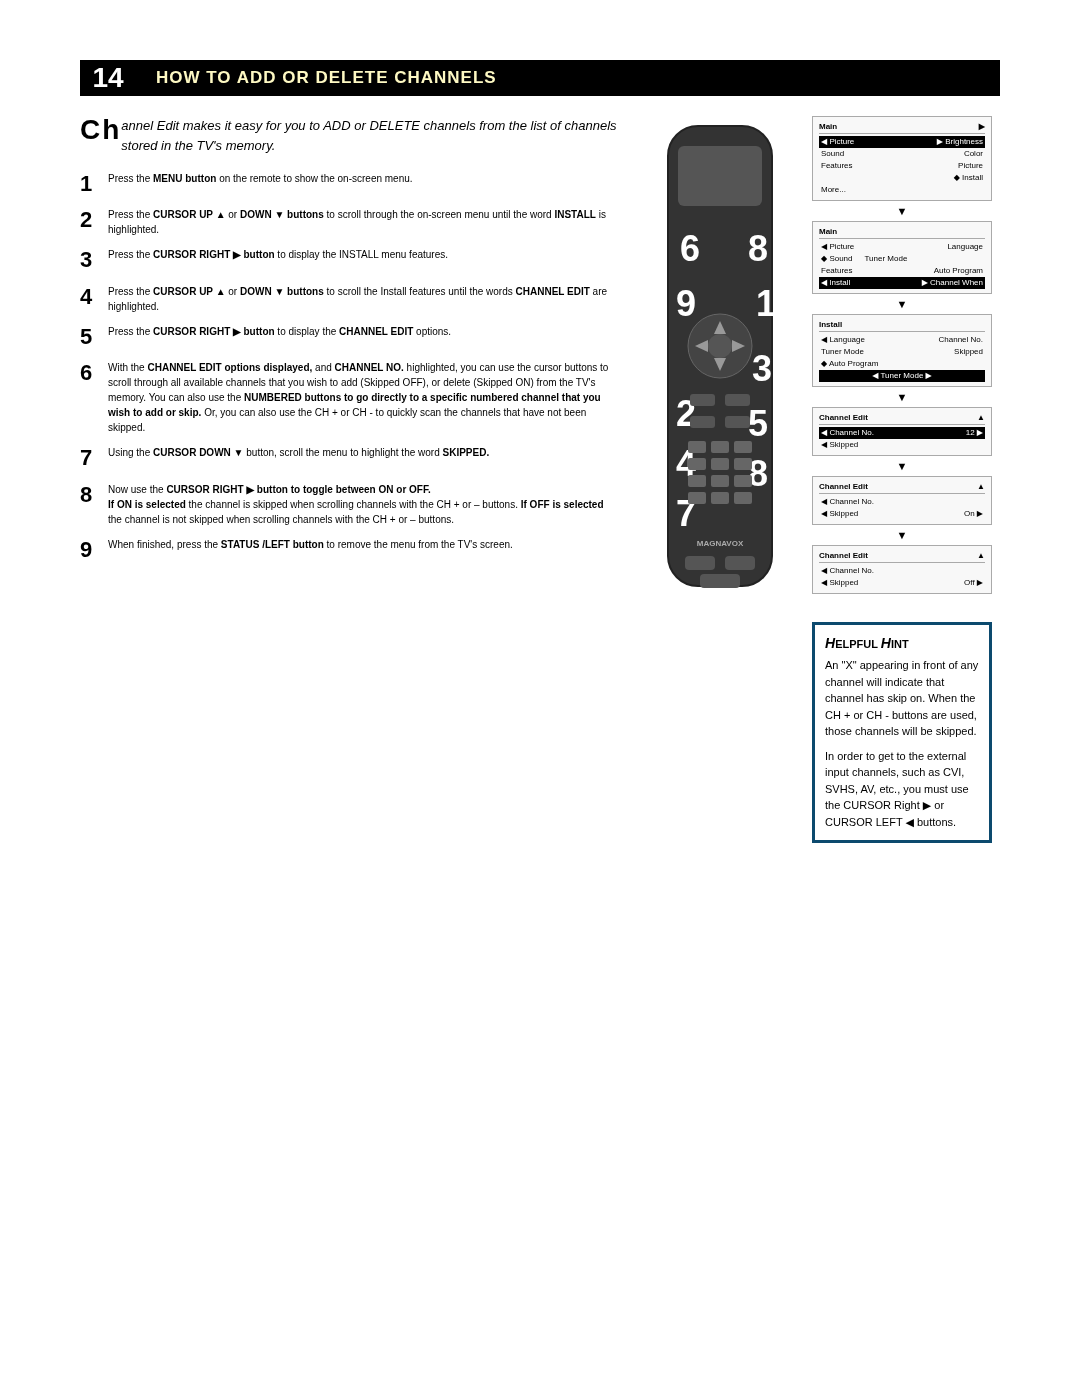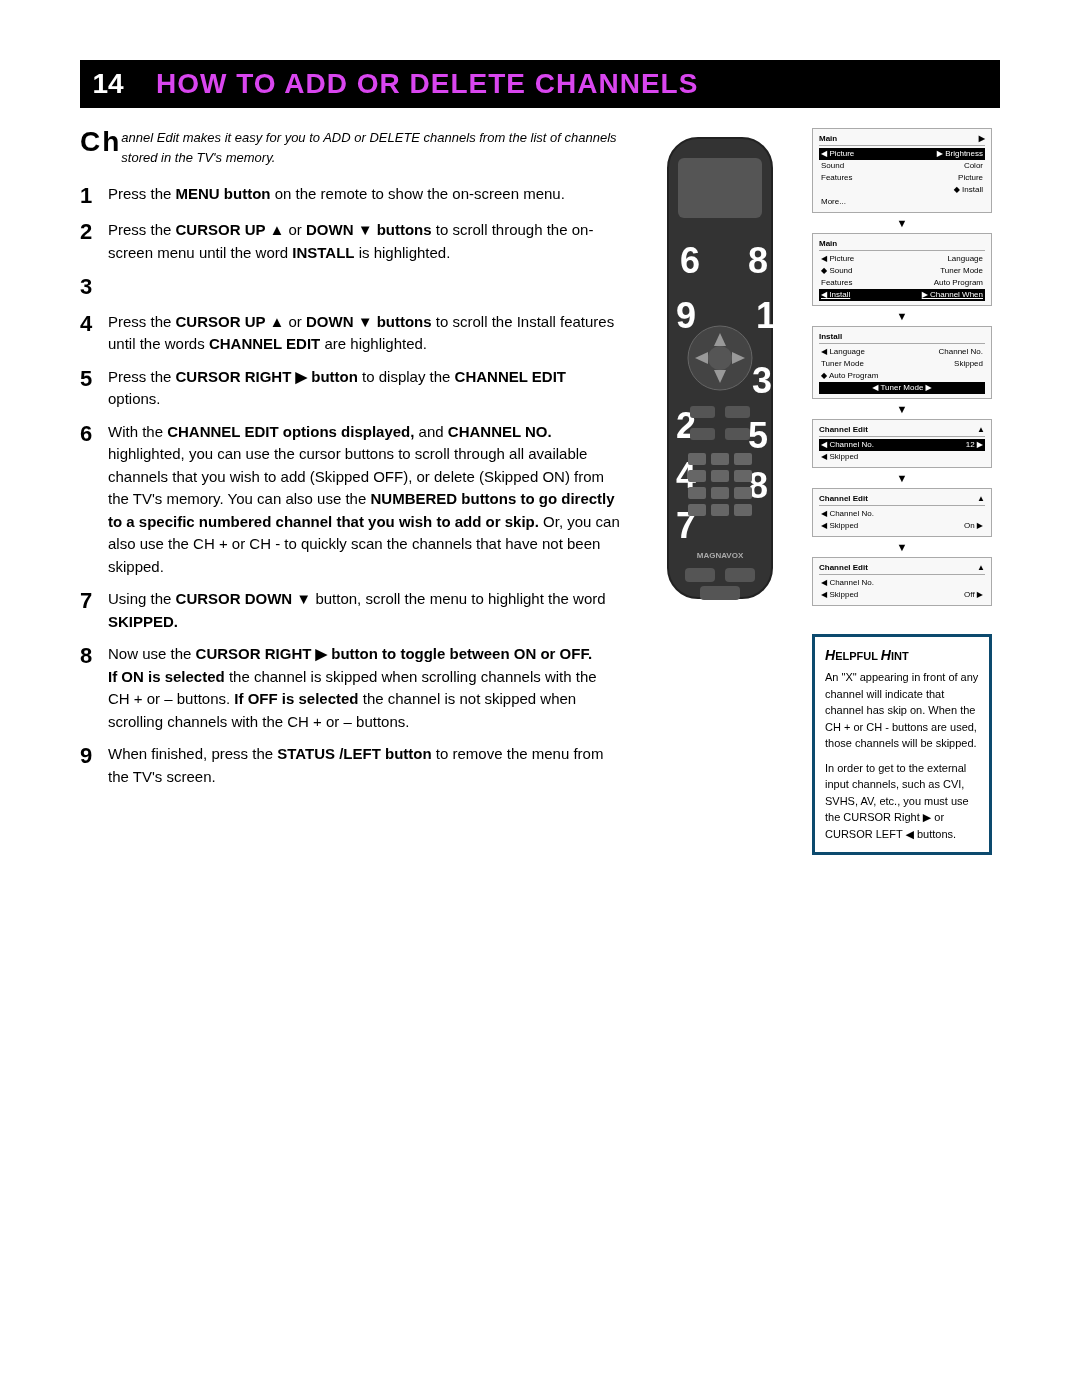--- a/index.html
+++ b/index.html
@@ -29,24 +29,24 @@
       font-size: 28px;
       font-weight: bold;
       width: 56px;
       display: flex;
       align-items: center;
       justify-content: center;
       flex-shrink: 0;
     }
     .page-title-box {
       background: #000;
-      color: #d946ef;
+      color: #fef9c3;
       flex: 1;
       padding: 8px 20px;
-      font-size: 28px;
+      font-size: 17px;
       font-weight: bold;
       letter-spacing: 1px;
       text-transform: uppercase;
       display: flex;
       align-items: center;
       text-align: center;
     }
     
     .intro-text {
       font-size: 13px;
@@ -69,21 +69,21 @@
       align-items: flex-start;
     }
     .step-number {
       font-size: 22px;
       font-weight: bold;
       width: 28px;
       flex-shrink: 0;
       line-height: 1.2;
     }
     .step-text {
-      font-size: 15px;
+      font-size: 10px;
       line-height: 1.5;
       flex: 1;
     }
     .step-text b {
       font-weight: bold;
     }
   </style>
 </head>
 <body>
 
@@ -109,20 +109,21 @@
           <div class="step-text">Press the <b>MENU button</b> on the remote to show the on-screen menu.</div>
         </div>
 
         <div class="step">
           <div class="step-number">2</div>
           <div class="step-text">Press the <b>CURSOR UP ▲</b> or <b>DOWN ▼ buttons</b> to scroll through the on-screen menu until the word <b>INSTALL</b> is highlighted.</div>
         </div>
 
         <div class="step">
           <div class="step-number">3</div>
+          <div class="step-text">Press the <b>CURSOR RIGHT ▶ button</b> to display the INSTALL menu features.</div>
         </div>
 
         <div class="step">
           <div class="step-number">4</div>
           <div class="step-text">Press the <b>CURSOR UP ▲</b> or <b>DOWN ▼ buttons</b> to scroll the Install features until the words <b>CHANNEL EDIT</b> are highlighted.</div>
         </div>
 
         <div class="step">
           <div class="step-number">5</div>
           <div class="step-text">Press the <b>CURSOR RIGHT ▶ button</b> to display the <b>CHANNEL EDIT</b> options.</div>
@@ -245,29 +246,29 @@
         </div>
 
         <div style="text-align:center; font-size:11px;">▼</div>
 
         <div style="border:1px solid #aaa; background:#f8f8f8; padding:4px 6px; font-size:8px; line-height:1.5;">
           <div style="font-weight:bold; font-size:8px; border-bottom:1px solid #aaa; margin-bottom:2px;">Main</div>
           <div style="display:flex; justify-content:space-between; padding:0 2px;">
             <span>◀ Picture</span>
               <span>Language</span>
           </div>
-          <div style="display:flex; justify-content:space-between; padding:0 2px;">
+          <div style="display:flex; padding:0 2px;gap:12px;">
             <span>◆ Sound</span>
               <span>Tuner Mode</span>
           </div>
           <div style="display:flex; justify-content:space-between; padding:0 2px;">
             <span>Features</span>
               <span>Auto Program</span>
           </div>
-          <div style="background:#000; color:#fff; display:flex; justify-content:space-between; padding:0 2px;text-decoration:underline;">
+          <div style="background:#000; color:#fff; display:flex; justify-content:space-between; padding:0 2px;">
             <span>◀ Install</span>
               <span>▶ Channel When</span>
           </div>
         </div>
 
         <div style="text-align:center; font-size:11px;">▼</div>
 
         <div style="border:1px solid #aaa; background:#f8f8f8; padding:4px 6px; font-size:8px; line-height:1.5;">
           <div style="font-weight:bold; font-size:8px; border-bottom:1px solid #aaa; margin-bottom:2px;">Install</div>
           <div style="display:flex; justify-content:space-between; padding:0 2px;">

